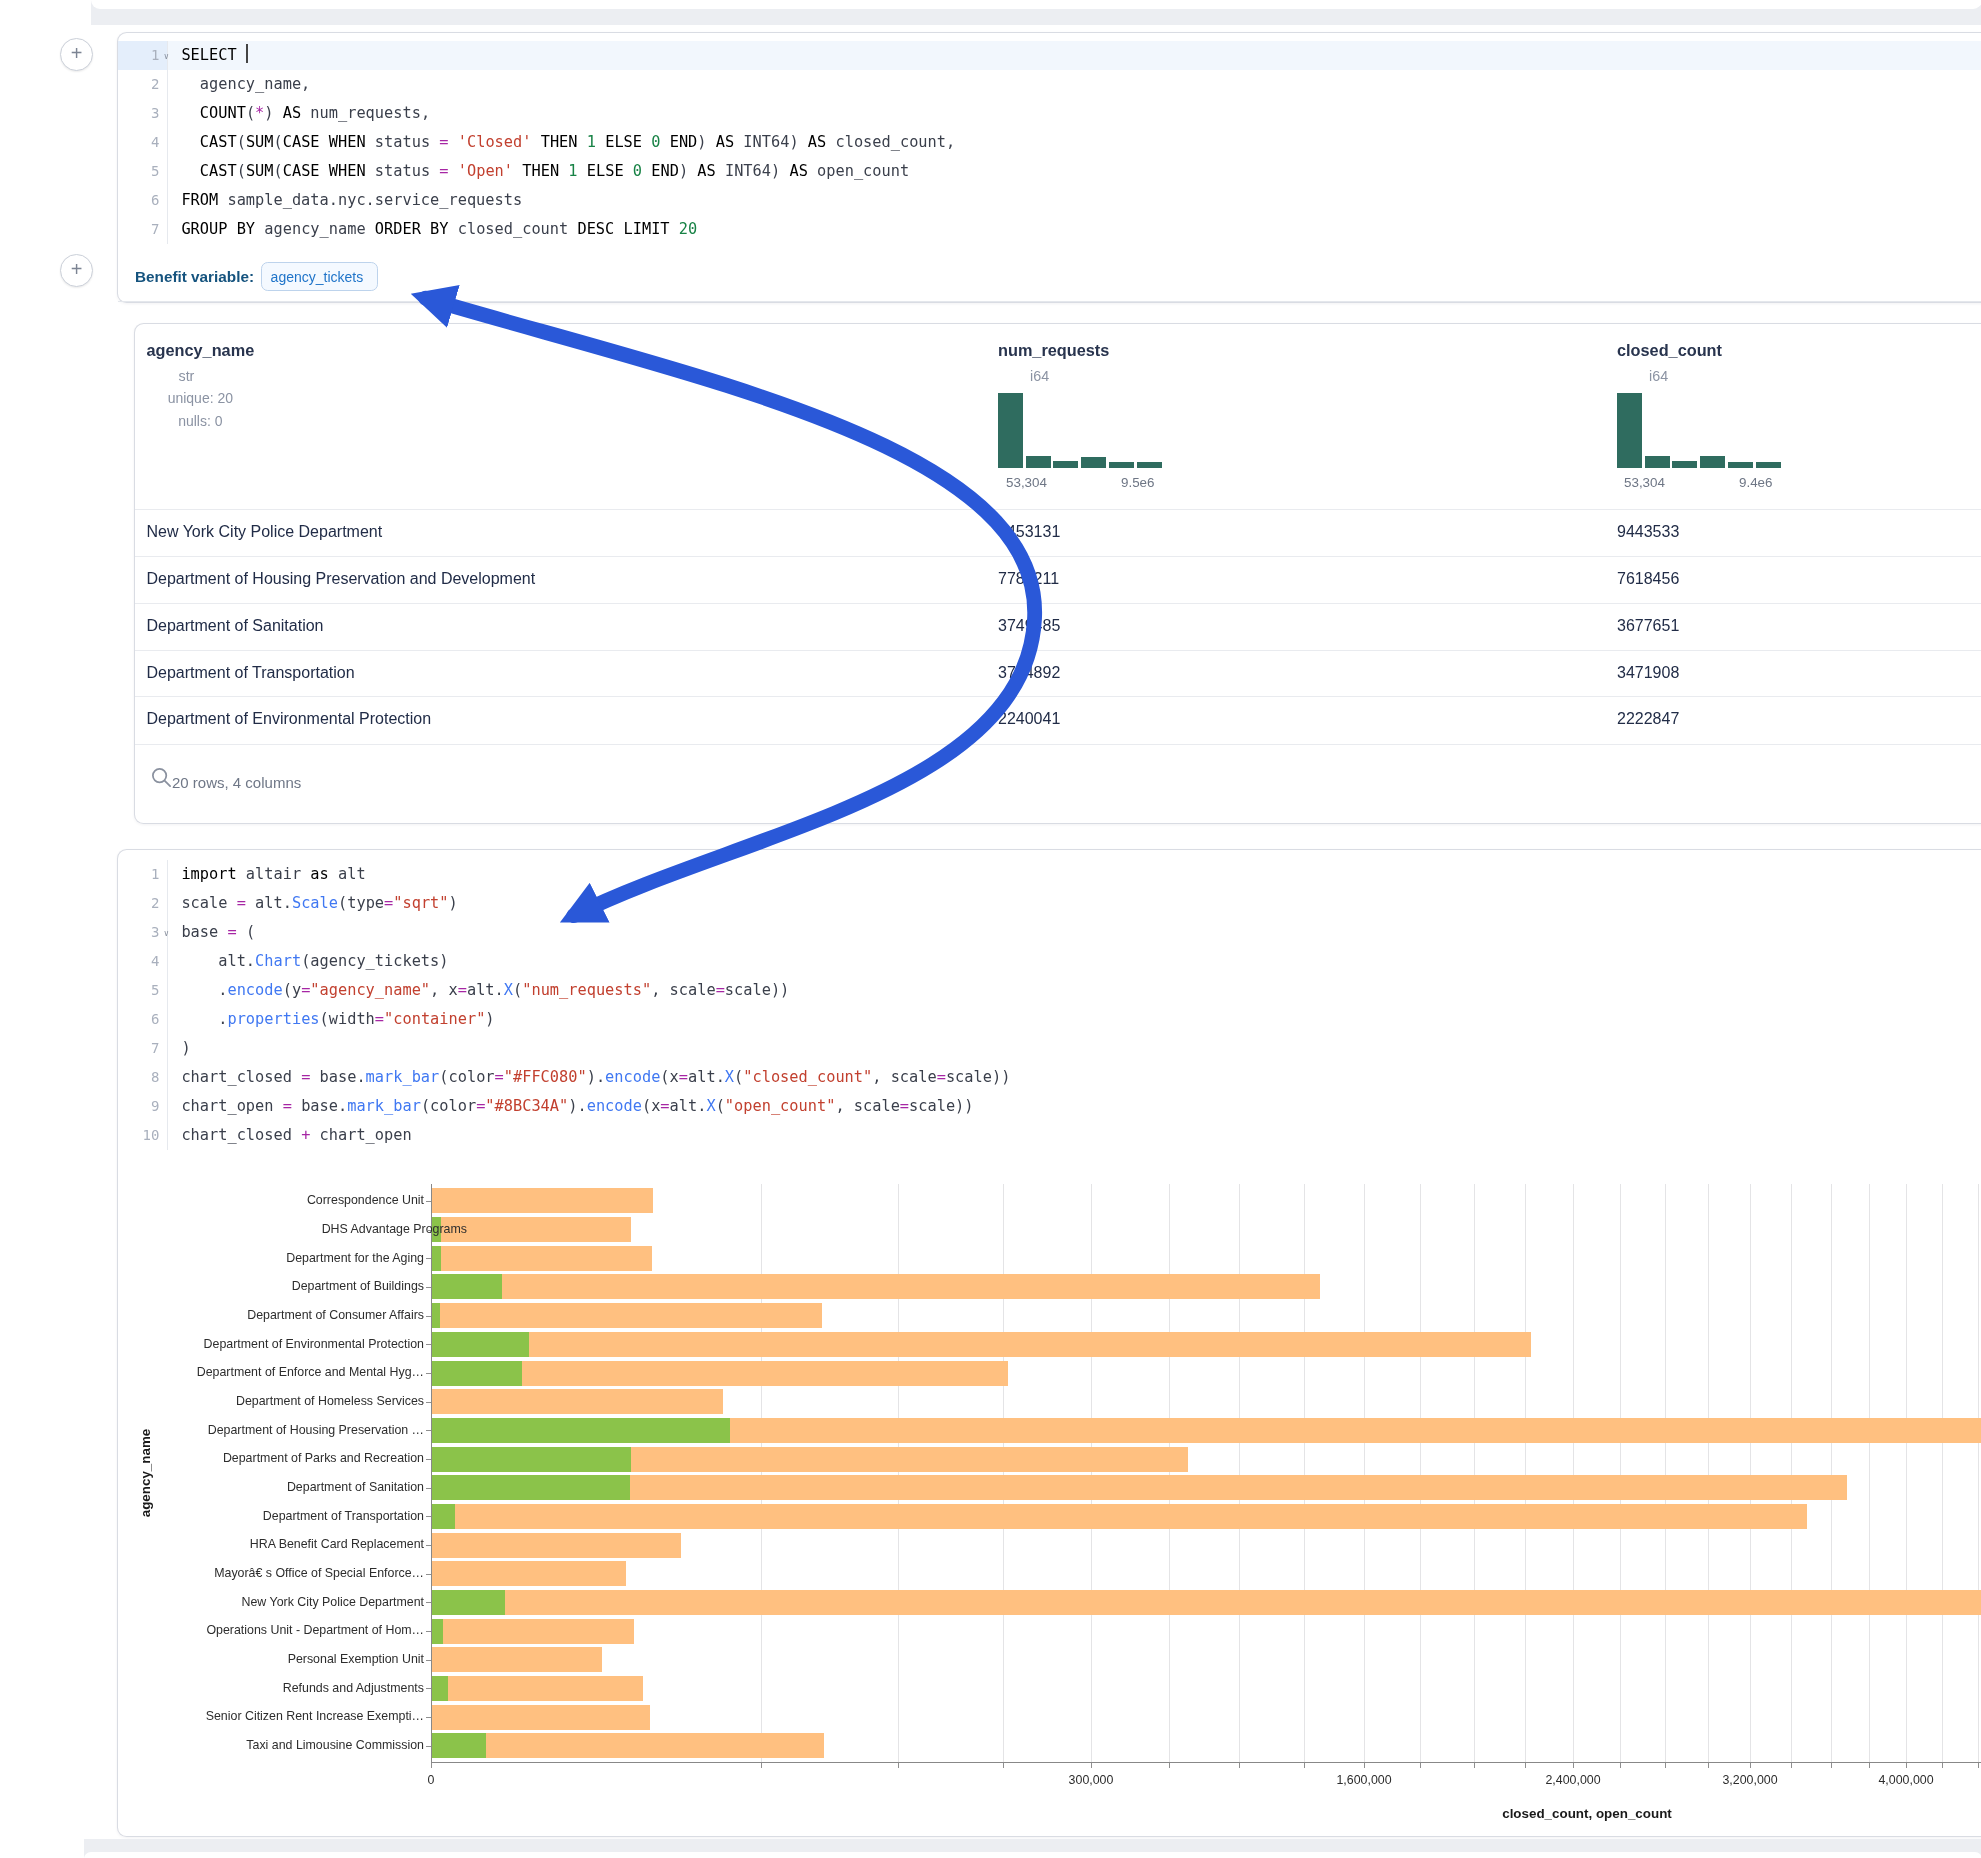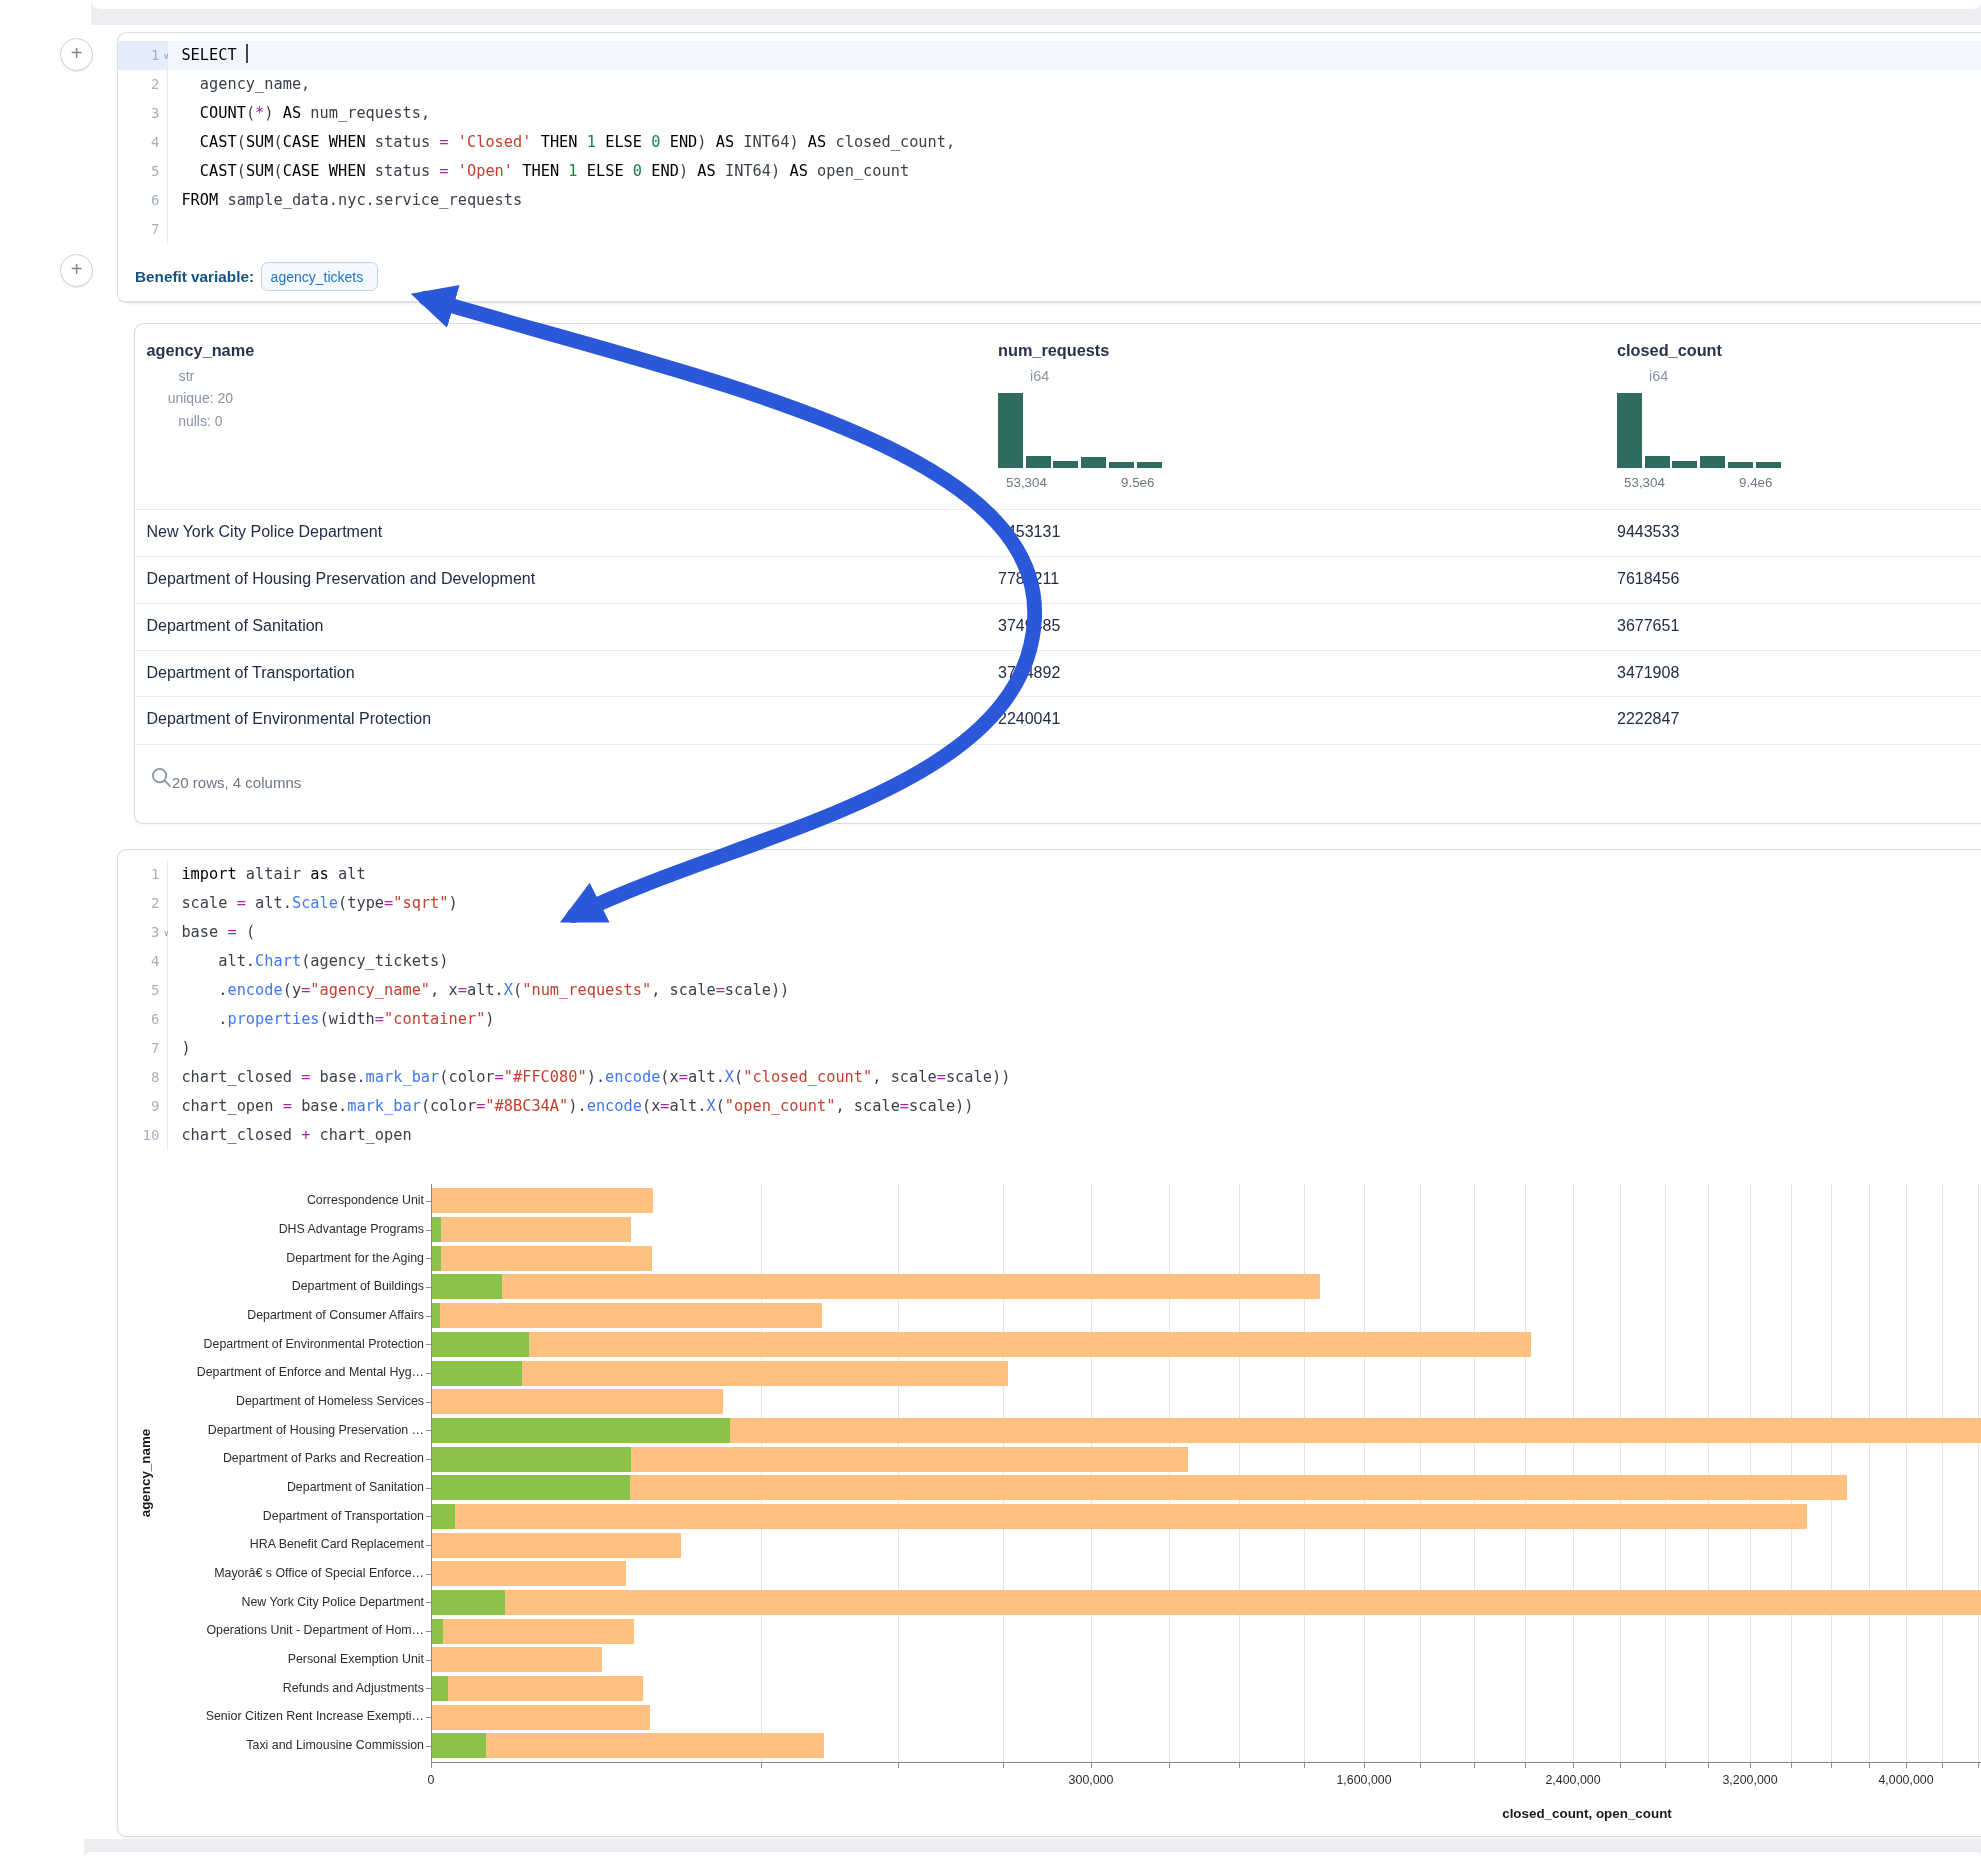--- a/index.html
+++ b/index.html
@@ -76,21 +76,21 @@
   <div class="plus-btn" style="left:60px;top:254px;">+</div>
 
   <div class="card" style="left:117px;top:32px;right:-3.8px;height:269px;border-radius:9.6px 0 0 9.6px;border-right:none;">
     <div class="code-wrap" id="sql-code" style="left:0;top:7.6px;right:0;">
         <div class="code-row row-active"><div class="gutter">1<span class="chev">∨</span></div><div class="code-text"><span class="tk-kw">SELECT</span><span class="tk-pl"> </span><span class="tk-caret"></span></div></div>
         <div class="code-row"><div class="gutter">2</div><div class="code-text"><span class="tk-pl">  agency_name,</span></div></div>
         <div class="code-row"><div class="gutter">3</div><div class="code-text"><span class="tk-pl">  </span><span class="tk-kw">COUNT</span><span class="tk-pl">(</span><span class="tk-op">*</span><span class="tk-pl">) </span><span class="tk-kw">AS</span><span class="tk-pl"> num_requests,</span></div></div>
         <div class="code-row"><div class="gutter">4</div><div class="code-text"><span class="tk-pl">  </span><span class="tk-kw">CAST</span><span class="tk-pl">(</span><span class="tk-kw">SUM</span><span class="tk-pl">(</span><span class="tk-kw">CASE</span><span class="tk-pl"> </span><span class="tk-kw">WHEN</span><span class="tk-pl"> status </span><span class="tk-op">=</span><span class="tk-pl"> </span><span class="tk-str">'Closed'</span><span class="tk-pl"> </span><span class="tk-kw">THEN</span><span class="tk-pl"> </span><span class="tk-num">1</span><span class="tk-pl"> </span><span class="tk-kw">ELSE</span><span class="tk-pl"> </span><span class="tk-num">0</span><span class="tk-pl"> </span><span class="tk-kw">END</span><span class="tk-pl">) </span><span class="tk-kw">AS</span><span class="tk-pl"> INT64) </span><span class="tk-kw">AS</span><span class="tk-pl"> closed_count,</span></div></div>
         <div class="code-row"><div class="gutter">5</div><div class="code-text"><span class="tk-pl">  </span><span class="tk-kw">CAST</span><span class="tk-pl">(</span><span class="tk-kw">SUM</span><span class="tk-pl">(</span><span class="tk-kw">CASE</span><span class="tk-pl"> </span><span class="tk-kw">WHEN</span><span class="tk-pl"> status </span><span class="tk-op">=</span><span class="tk-pl"> </span><span class="tk-str">'Open'</span><span class="tk-pl"> </span><span class="tk-kw">THEN</span><span class="tk-pl"> </span><span class="tk-num">1</span><span class="tk-pl"> </span><span class="tk-kw">ELSE</span><span class="tk-pl"> </span><span class="tk-num">0</span><span class="tk-pl"> </span><span class="tk-kw">END</span><span class="tk-pl">) </span><span class="tk-kw">AS</span><span class="tk-pl"> INT64) </span><span class="tk-kw">AS</span><span class="tk-pl"> open_count</span></div></div>
         <div class="code-row"><div class="gutter">6</div><div class="code-text"><span class="tk-kw">FROM</span><span class="tk-pl"> sample_data.nyc.service_requests</span></div></div>
-        <div class="code-row"><div class="gutter">7</div></div>
+        <div class="code-row"><div class="gutter">7</div><div class="code-text"><span class="tk-kw">GROUP BY</span><span class="tk-pl"> agency_name </span><span class="tk-kw">ORDER BY</span><span class="tk-pl"> closed_count </span><span class="tk-kw">DESC</span><span class="tk-pl"> </span><span class="tk-kw">LIMIT</span><span class="tk-pl"> </span><span class="tk-num">20</span></div></div>
       </div>
     <div id="output-bar" style="left:0;top:223px;">
       <div id="output-label">Benefit variable:</div>
       <div id="output-pill">agency_tickets</div>
       <div id="output-divider"></div>
     </div>
   </div>
 
   <div class="card" id="table-card" style="left:134px;top:323px;right:-5.7px;height:499px;border-radius:9.6px 0 0 9.6px;border-right:none;">
     <div id="table-header" style="position:absolute;left:0;top:0;right:0;height:185px;">
@@ -226,21 +226,21 @@
       <div class="xtick" style="left: 1906px; top: 607px;"></div>
       <div class="xtick" style="left: 1942px; top: 607px;"></div>
       <div class="xtick" style="left: 1978px; top: 607px;"></div>
       <div class="axis-line" style="left: 431px; top: 607px; right: 0px; height: 1px;"></div>
       <div class="axis-line" style="left: 431px; top: 29px; width: 1px; height: 578px;"></div>
       <div class="bar" style="left: 432px; top: 33px; width: 221px; background: rgb(255, 192, 128); height: 25px;"></div>
       <div class="ylab" style="left: 0px; top: 38px; padding-right: 0px; width: 424px;">Correspondence Unit</div>
       <div class="ytick" style="left: 426px; top: 46px;"></div>
       <div class="bar" style="left: 432px; top: 62px; width: 199px; background: rgb(255, 192, 128); height: 25px;"></div>
       <div class="bar" style="left: 432px; top: 62px; width: 8.6px; background: rgb(139, 195, 74); height: 25px;"></div>
-      <div class="ylab" style="left: 0px; top: 67px; padding-right: 0px; width: 424px;">DHS Advantage Programs</div>
+      <div class="ylab" style="left: 0px; top: 67px; padding-right: 0px; width: 424px; padding-left: 43px;">DHS Advantage Programs</div>
       <div class="ytick" style="left: 426px; top: 75px;"></div>
       <div class="bar" style="left: 432px; top: 91px; width: 220px; background: rgb(255, 192, 128); height: 25px;"></div>
       <div class="bar" style="left: 432px; top: 91px; width: 8.6px; background: rgb(139, 195, 74); height: 25px;"></div>
       <div class="ylab" style="left: 0px; top: 96px; padding-right: 0px; width: 424px;">Department for the Aging</div>
       <div class="ytick" style="left: 426px; top: 103px;"></div>
       <div class="bar" style="left: 432px; top: 119px; width: 888px; background: rgb(255, 192, 128); height: 25px;"></div>
       <div class="bar" style="left: 432px; top: 119px; width: 70px; background: rgb(139, 195, 74); height: 25px;"></div>
       <div class="ylab" style="left: 0px; top: 124px; padding-right: 0px; width: 424px;">Department of Buildings</div>
       <div class="ytick" style="left: 426px; top: 132px;"></div>
       <div class="bar" style="left: 432px; top: 148px; width: 390px; background: rgb(255, 192, 128); height: 25px;"></div>

